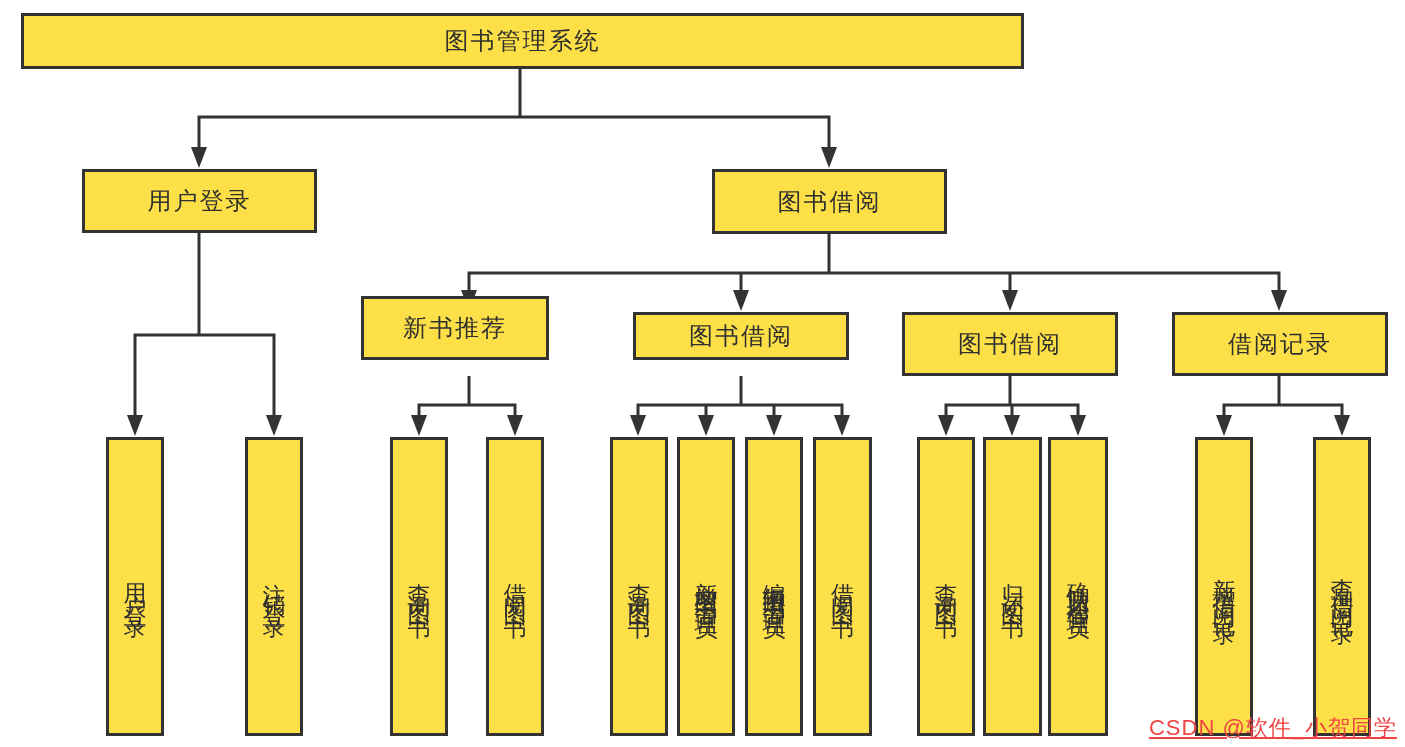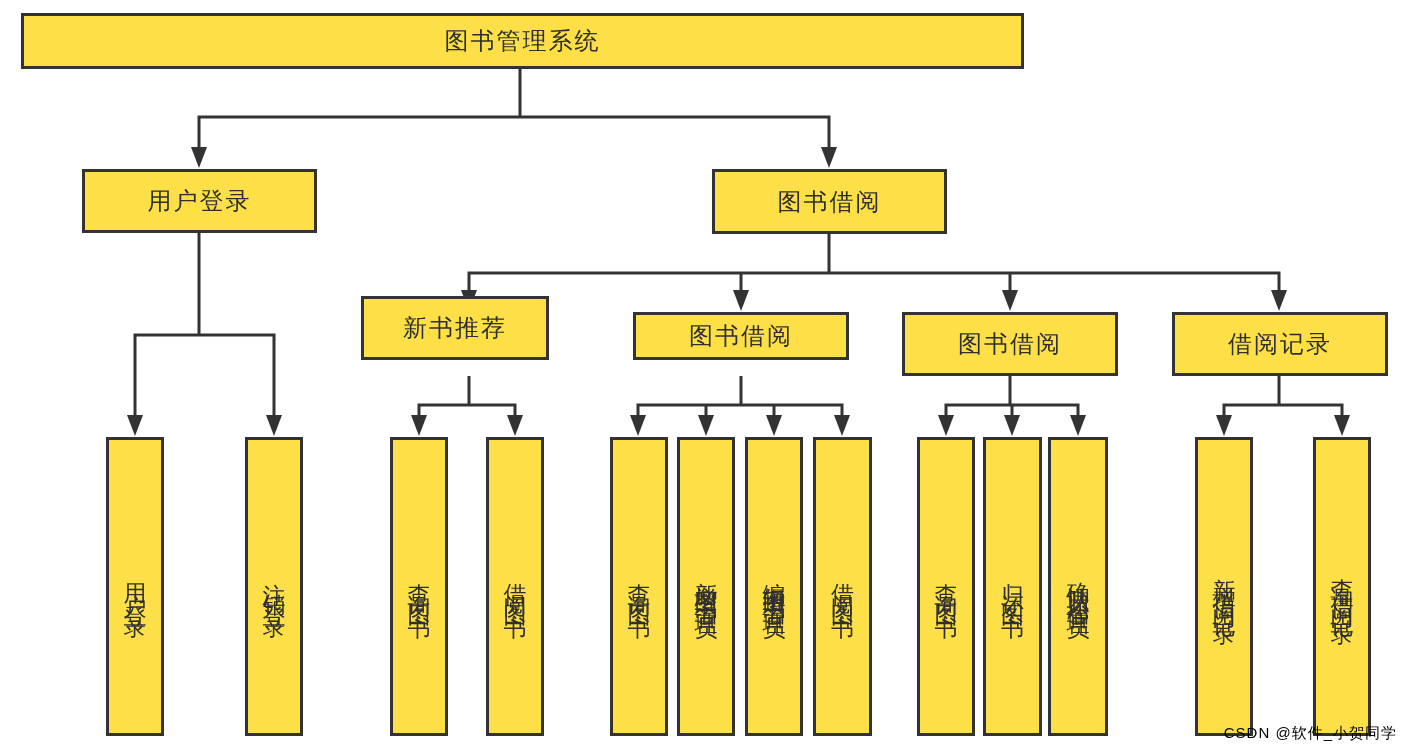--- a/index.html
+++ b/index.html
@@ -17,21 +17,21 @@
   }
   .h{letter-spacing:2px;}
   .v{
     writing-mode:vertical-rl;text-orientation:mixed;
     font-size:23px;letter-spacing:11px;
   }
   .v.mid{letter-spacing:9px;}
   .v.long{letter-spacing:5px;}
   .watermark{
     position:absolute;right:8px;bottom:4px;z-index:3;
-    font-size:15px;color:#000000;letter-spacing:1px;
+    font-size:22px;color:#ef4444;letter-spacing:1px;text-decoration:underline;
   }
 </style>
 </head>
 <body>
 
 <svg class="connector-layer" width="1405" height="747" viewBox="0 0 1405 747">
   <g stroke="#333333" stroke-width="3" fill="none">
     <path d="M520 69 V117 M199 153 V117 H829 V153"></path>
     <path d="M199 233 V335 M135 421 V335 H274 V421"></path>
     <path d="M829 234 V273 M469 296 V273 H1279 V296 M741 273 V296 M1010 273 V296"></path>

